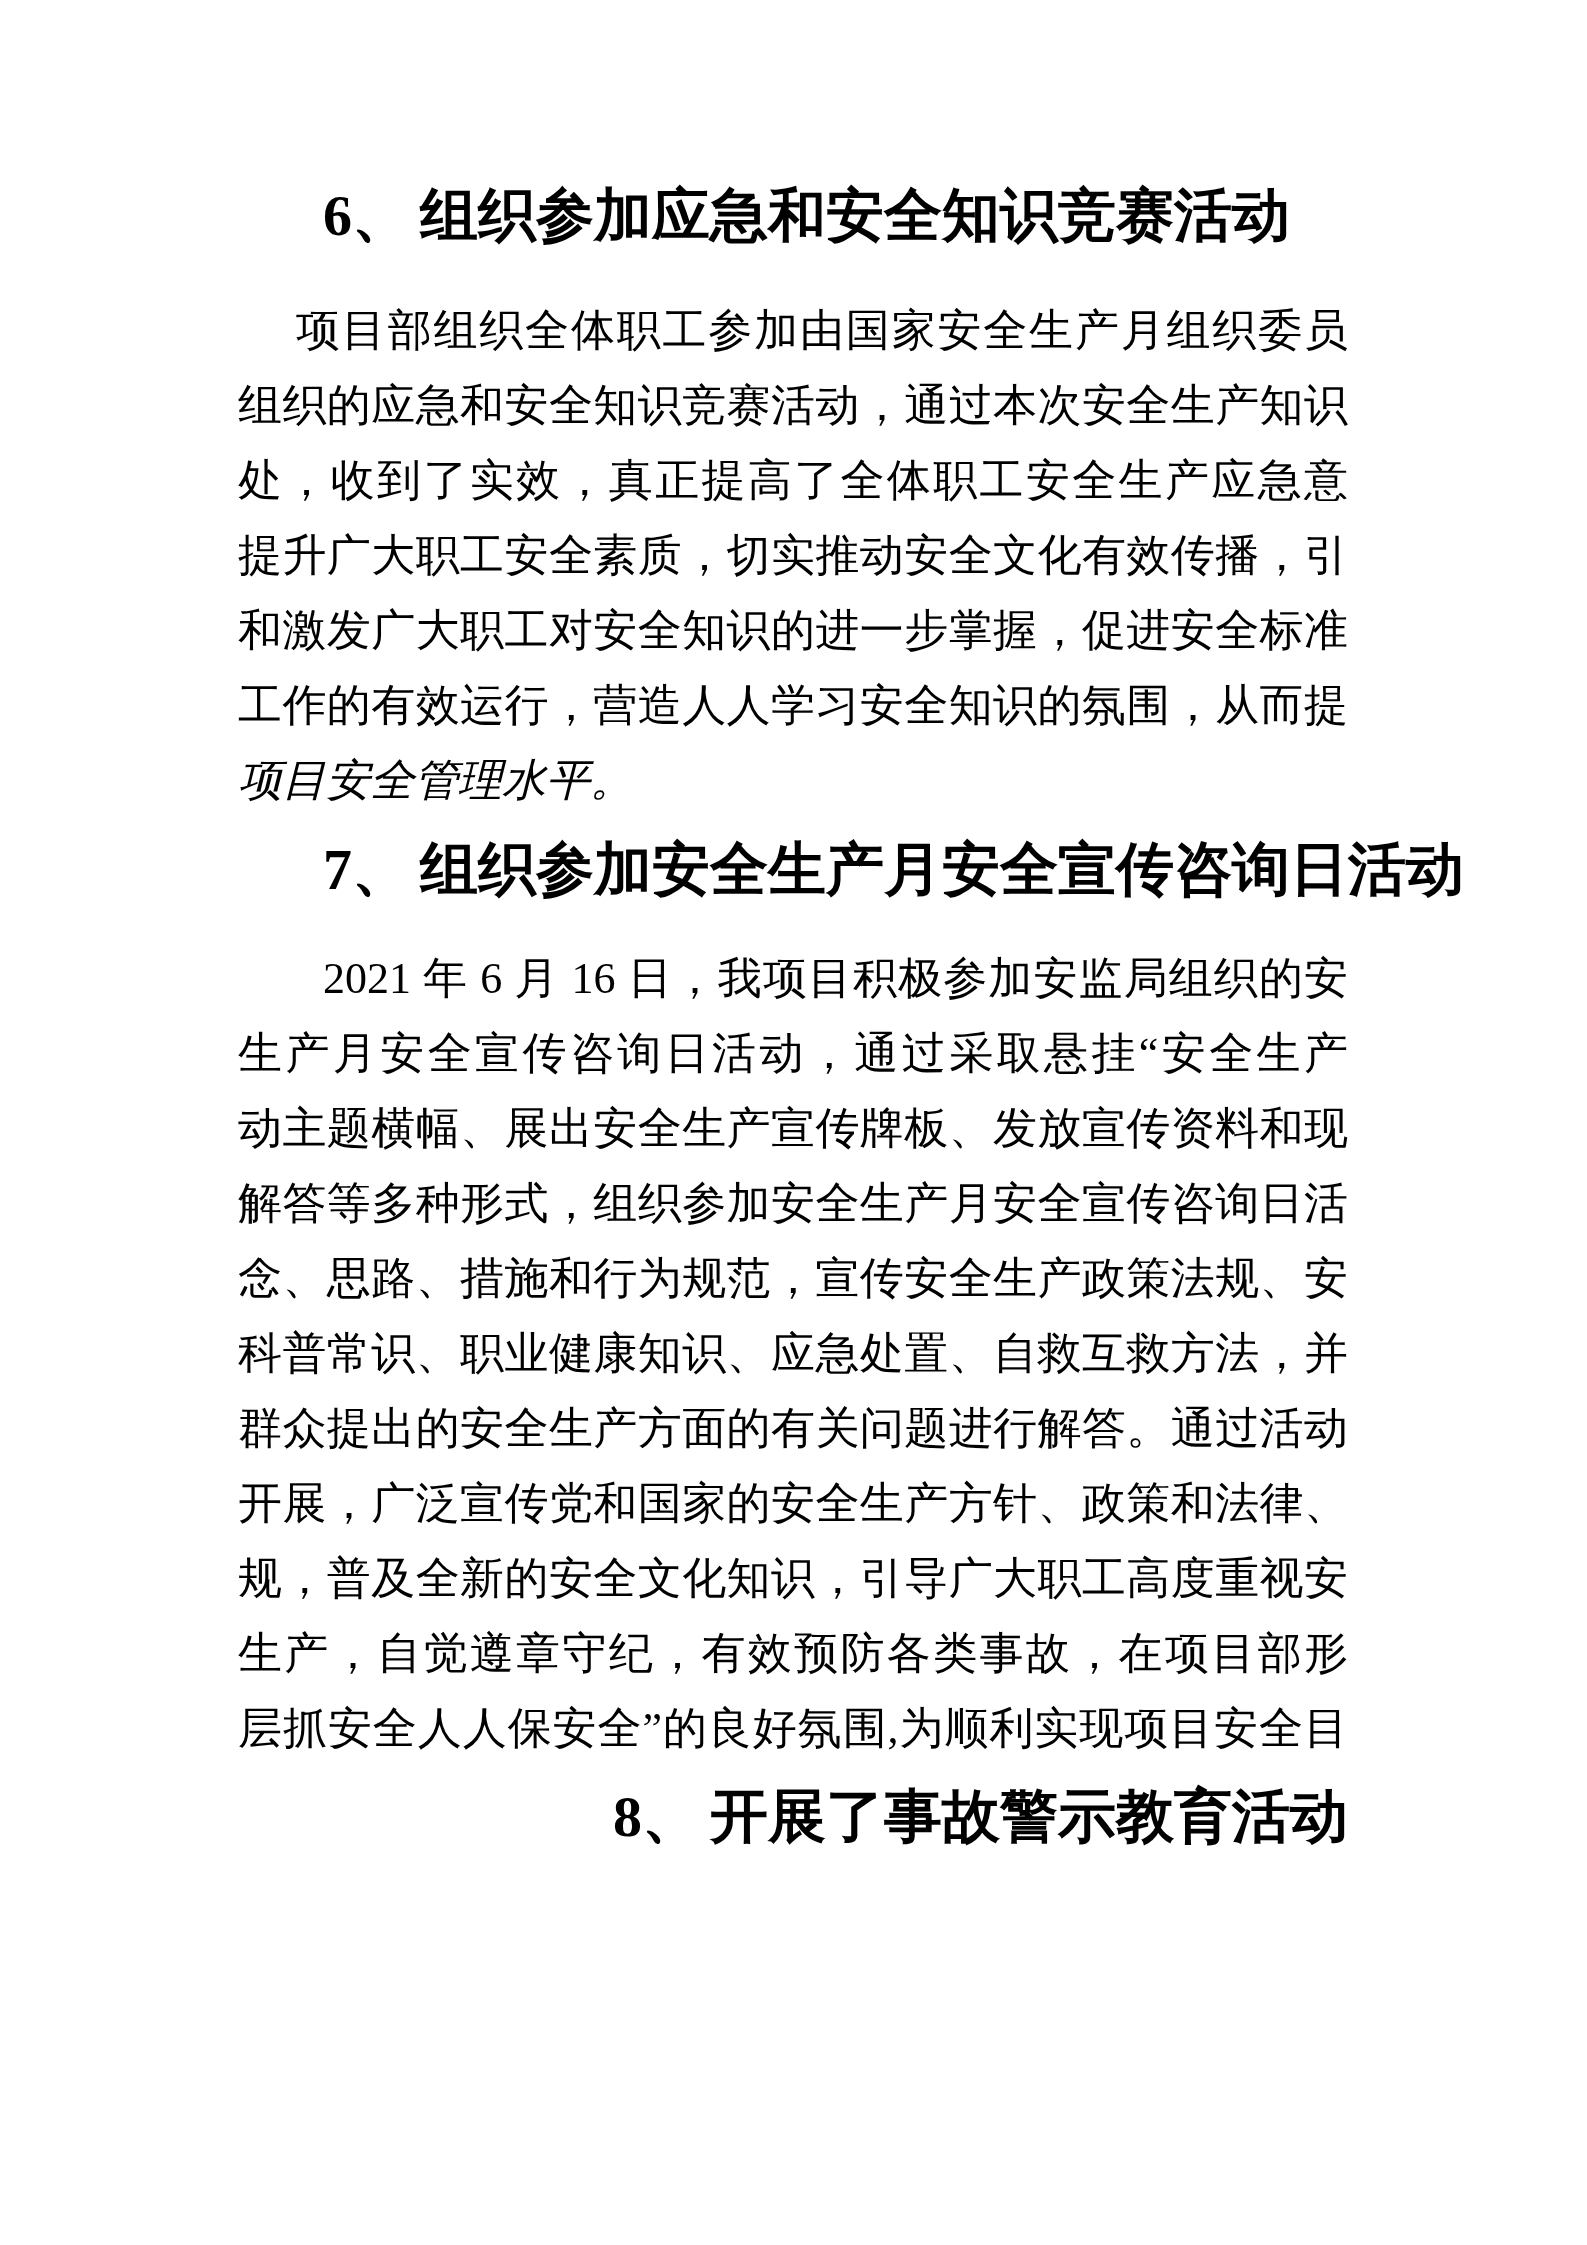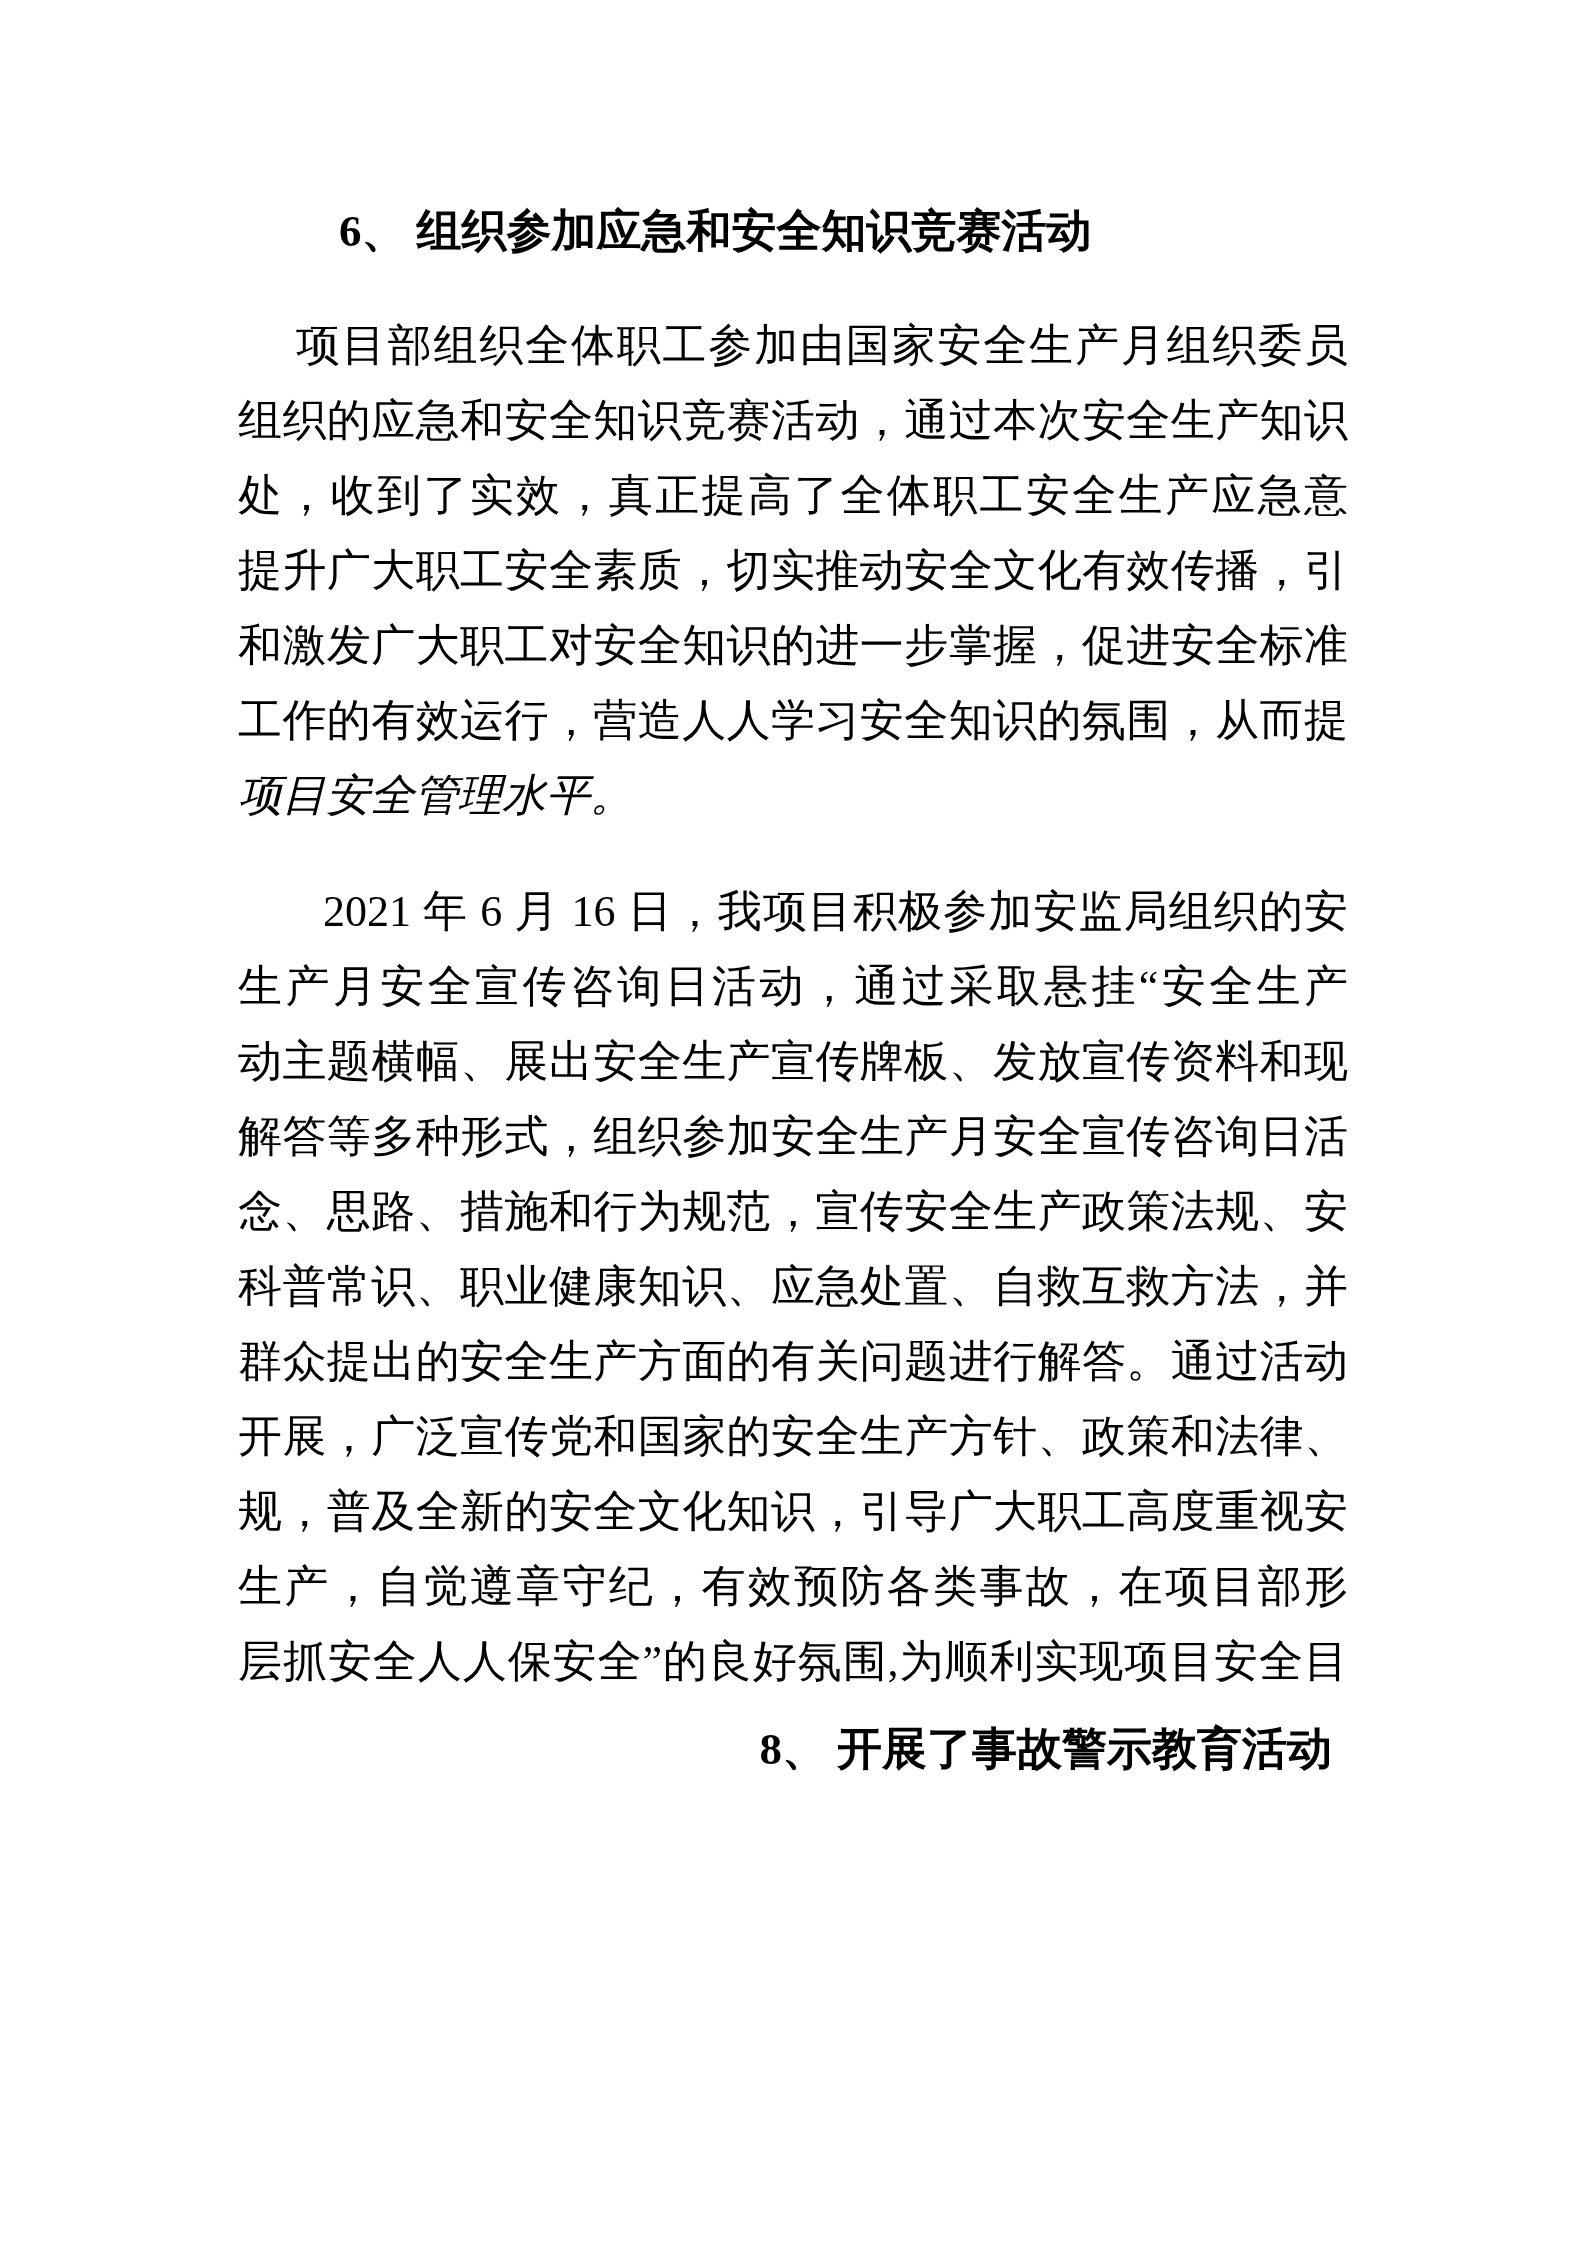--- a/index.html
+++ b/index.html
@@ -11,23 +11,23 @@
     background:#ffffff;
     box-sizing:border-box;
     padding:185px 239px 0 238px;
     color:#000;
     font-family:"Liberation Serif", serif;
     overflow:hidden;
   }
   .content { width:1110px; }
 
   .section-heading {
-    margin:16px;
+    margin:0;
     padding-left:85px;
-    font-size:45px;
+    font-size:58px;
     line-height:60px;
     font-weight:700;
     font-family:"Liberation Sans", sans-serif;
     white-space:nowrap;
   }
   .heading-number {
     font-family:"Liberation Serif", serif;
     margin-right:10px;
   }
 
@@ -63,20 +63,23 @@
     <div class="para" id="para-0">
         <div class="line">项目部组织全体职工参加由国家安全生产月组织委员会</div>
         <div class="line">组织的应急和安全知识竞赛活动，通过本次安全生产知识竞</div>
         <div class="line">处，收到了实效，真正提高了全体职工安全生产应急意识，</div>
         <div class="line">提升广大职工安全素质，切实推动安全文化有效传播，引导</div>
         <div class="line">和激发广大职工对安全知识的进一步掌握，促进安全标准化</div>
         <div class="line">工作的有效运行，营造人人学习安全知识的氛围，从而提高</div>
         <div class="line para-last">项目安全管理水平。</div>
       </div>
 
+    <h2 class="section-heading" id="heading-1">
+      <span class="heading-number">7、</span><span>组织参加安全生产月安全宣传咨询日活动</span>
+    </h2>
     <div class="para" id="para-1">
         <div class="line">2021 年 6 月 16 日，我项目积极参加安监局组织的安全</div>
         <div class="line">生产月安全宣传咨询日活动，通过采取悬挂“安全生产月”活</div>
         <div class="line">动主题横幅、展出安全生产宣传牌板、发放宣传资料和现场</div>
         <div class="line">解答等多种形式，组织参加安全生产月安全宣传咨询日活动</div>
         <div class="line">念、思路、措施和行为规范，宣传安全生产政策法规、安全</div>
         <div class="line">科普常识、职业健康知识、应急处置、自救互救方法，并对</div>
         <div class="line">群众提出的安全生产方面的有关问题进行解答。通过活动的</div>
         <div class="line">开展，广泛宣传党和国家的安全生产方针、政策和法律、法</div>
         <div class="line">规，普及全新的安全文化知识，引导广大职工高度重视安全</div>

